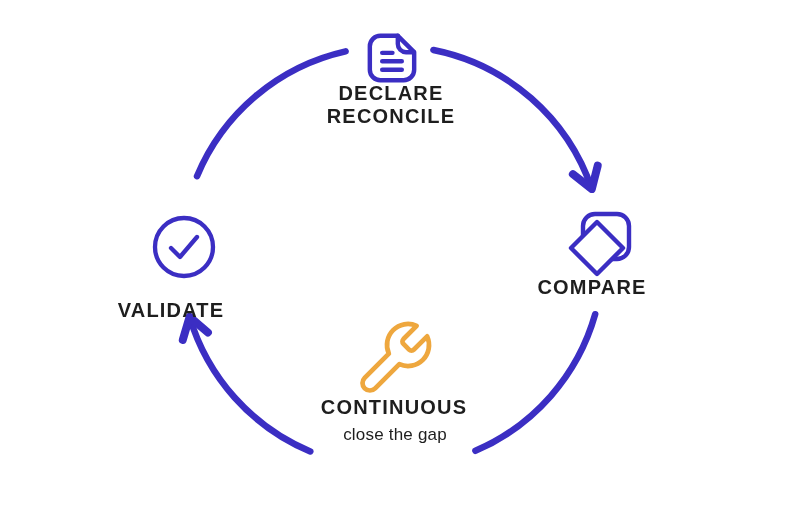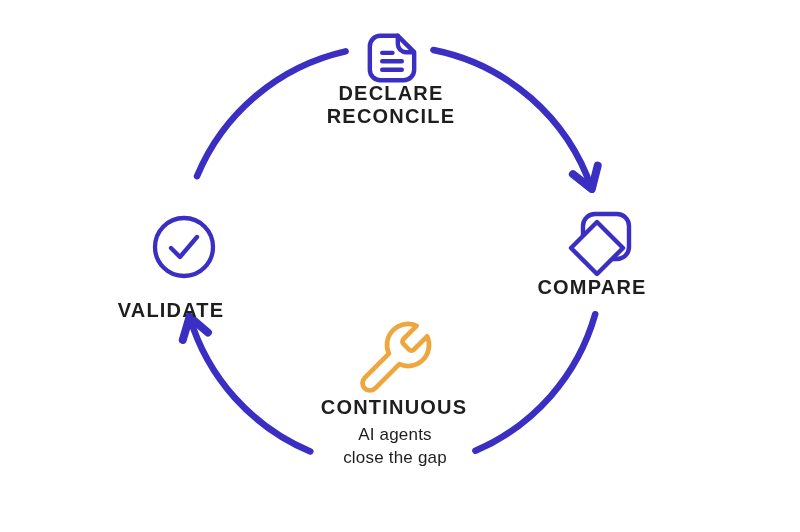--- a/index.html
+++ b/index.html
@@ -92,17 +92,16 @@
   </div>
 
 
   <div class="label step-label" style="left:592px; top:276px;">COMPARE</div>
 
   <div class="label step-label" style="left:171px; top:279px;margin-top:20px;">VALIDATE</div>
 
   <div class="label step-label" style="left:394px; top:396px;">CONTINUOUS</div>
 
   <div class="label sub-label" style="left:395px; top:423px;">
-    <div>AI agents</div>
     <div>close the gap</div>
   </div>
 
 </div>
 
 </body></html>

